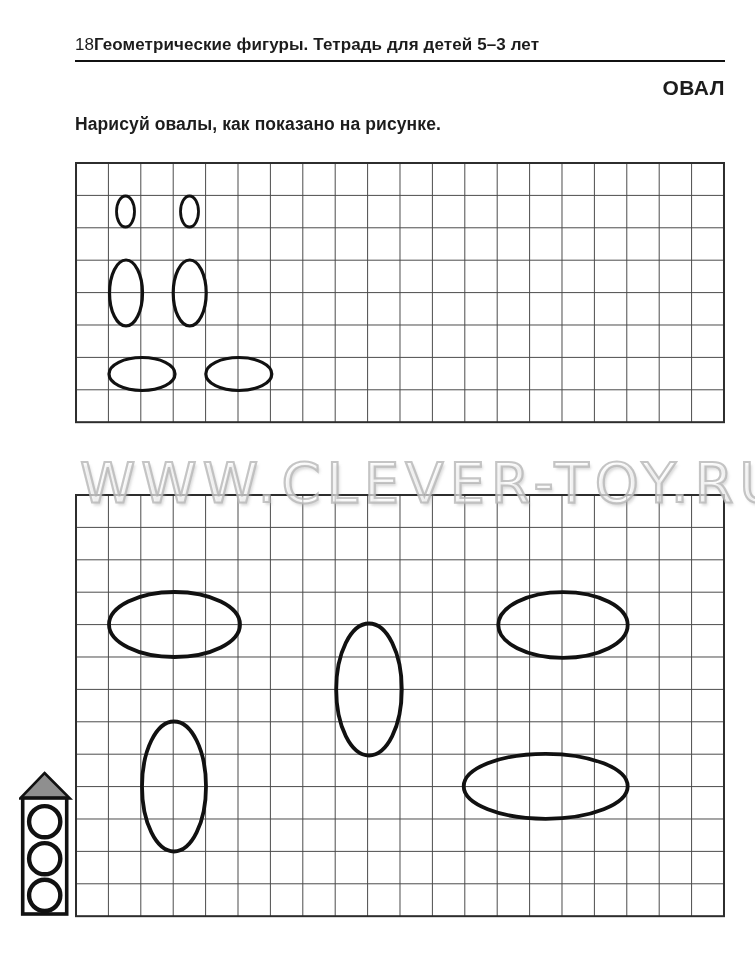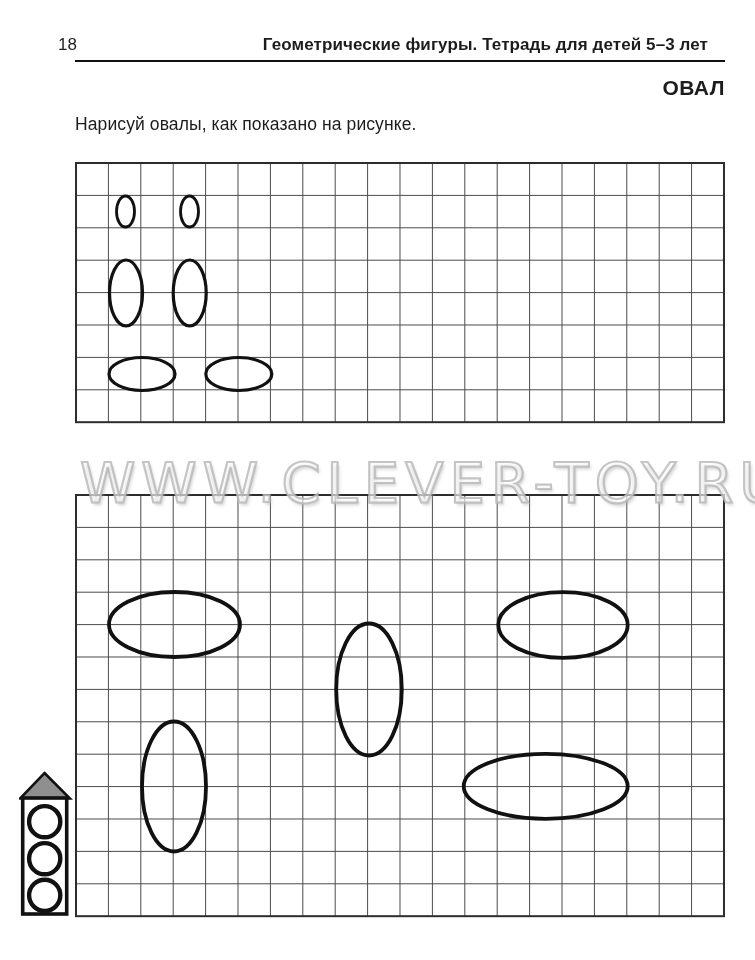--- a/index.html
+++ b/index.html
@@ -1,31 +1,31 @@
 <!DOCTYPE html>
 <html><head>
 <meta charset="utf-8">
 <style>
   html,body{margin:0;padding:0;background:#ffffff;}
   #page{
     position:relative;width:755px;height:960px;background:#ffffff;overflow:hidden;
     font-family:"Liberation Sans","DejaVu Sans",sans-serif;color:#1c1c1c;
   }
   .header-row{
-    position:absolute;left:58px;top:35px;width:650px;height:22px;
-    display:flex;justify-content:space-between;align-items:flex-start;
+    position:absolute;left:75px;top:35px;width:650px;height:22px;
+    display:flex;justify-content:flex-start;align-items:flex-start;
   }
   .page-num{font-size:17px;font-weight:400;line-height:19px;}
   .header-title{font-size:17px;font-weight:600;line-height:19px;letter-spacing:0.1px;}
   .header-rule{position:absolute;left:75px;top:59.5px;width:650px;height:2.6px;background:#111;}
   .section-title{
     position:absolute;left:75px;top:75.5px;width:650px;text-align:right;
     font-size:21px;font-weight:800;letter-spacing:0.5px;
   }
-  .task{position:absolute;left:75px;font-size:17.5px;font-weight:400;letter-spacing:0.1px;z-index:6;}
+  .task{position:absolute;left:75px;font-size:17.5px;font-weight:700;letter-spacing:0.1px;z-index:6;}
   .task1{top:114px;}
   .task2{top:446px;}
   .grid-svg{position:absolute;z-index:1;}
   .grid1{left:73.5px;top:161.2px;}
   .grid2{left:73.5px;top:493px;}
   .watermark{
     position:absolute;left:80px;top:459px;width:640px;height:50px;z-index:5;
     font-family:"DejaVu Sans",sans-serif;font-weight:normal;font-size:56px;line-height:48px;
     letter-spacing:6px;white-space:nowrap;
     color:rgba(255,255,255,0.55);

